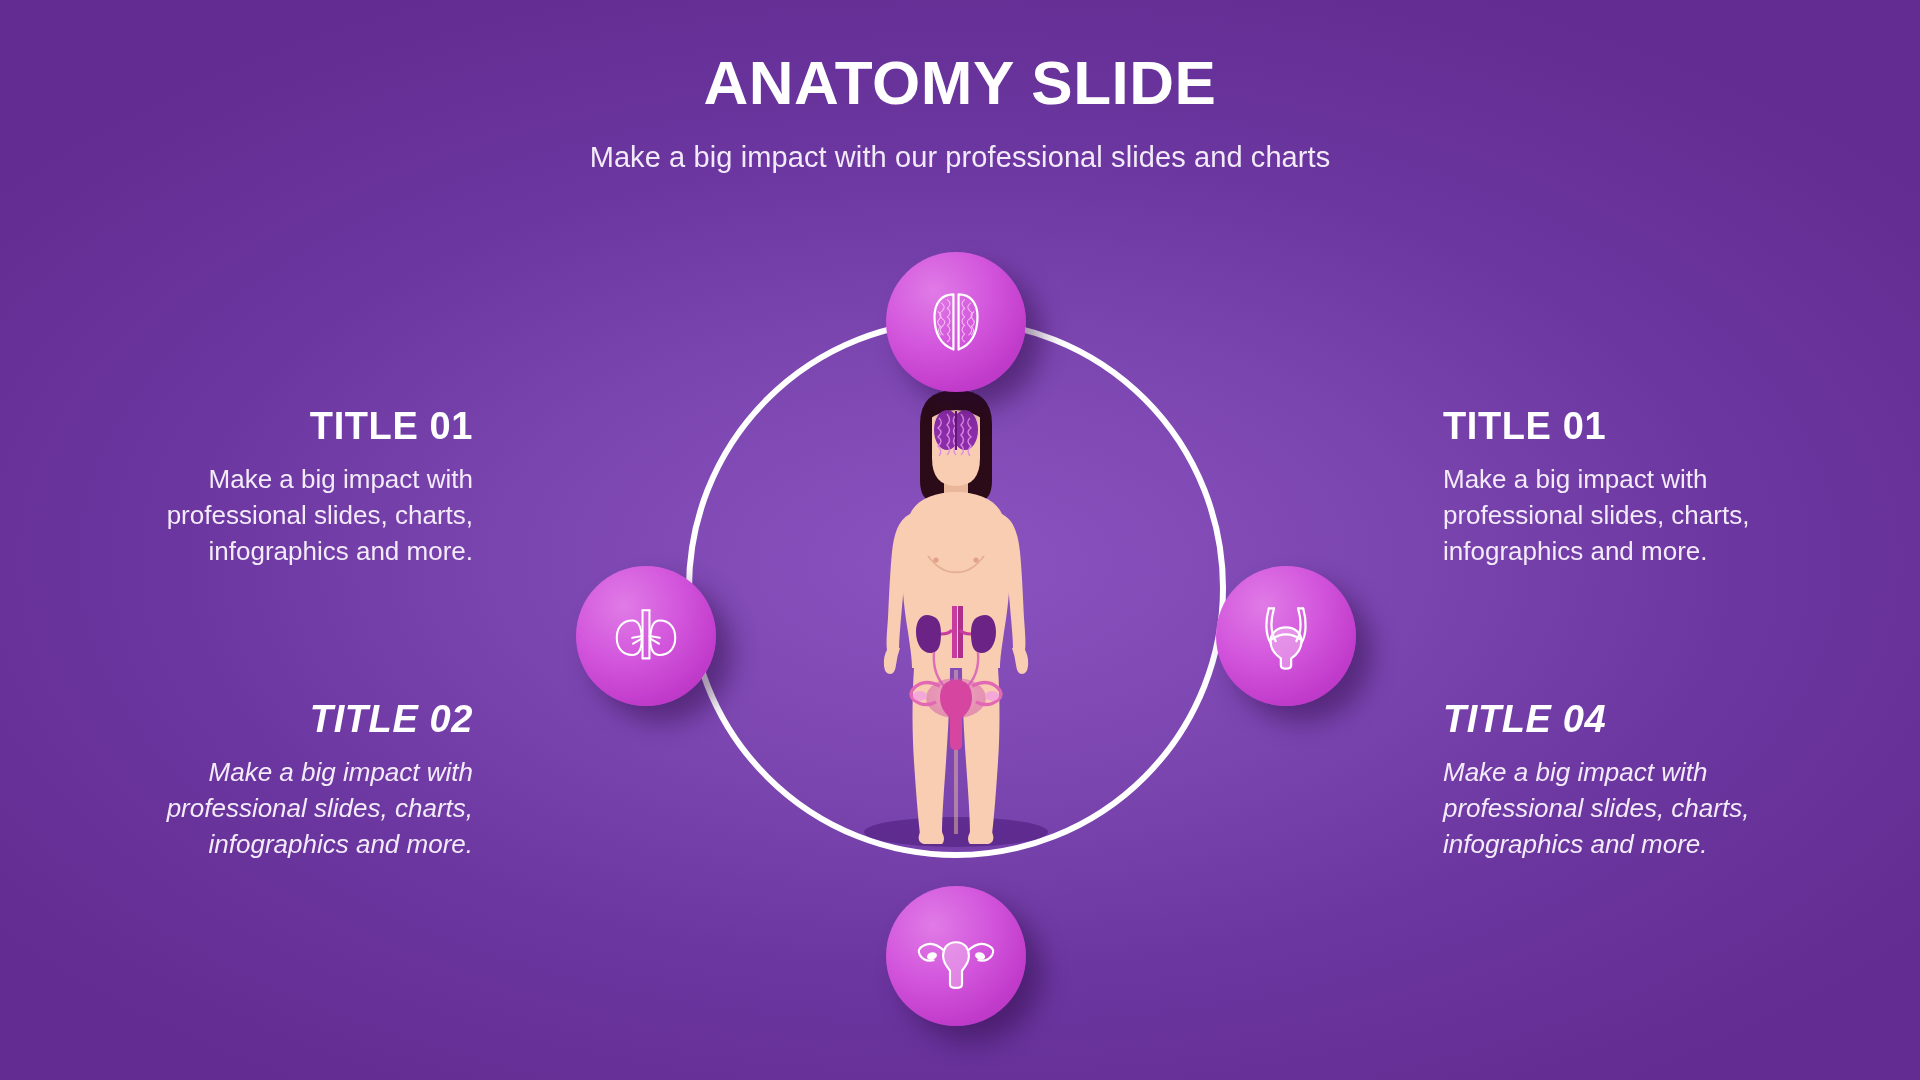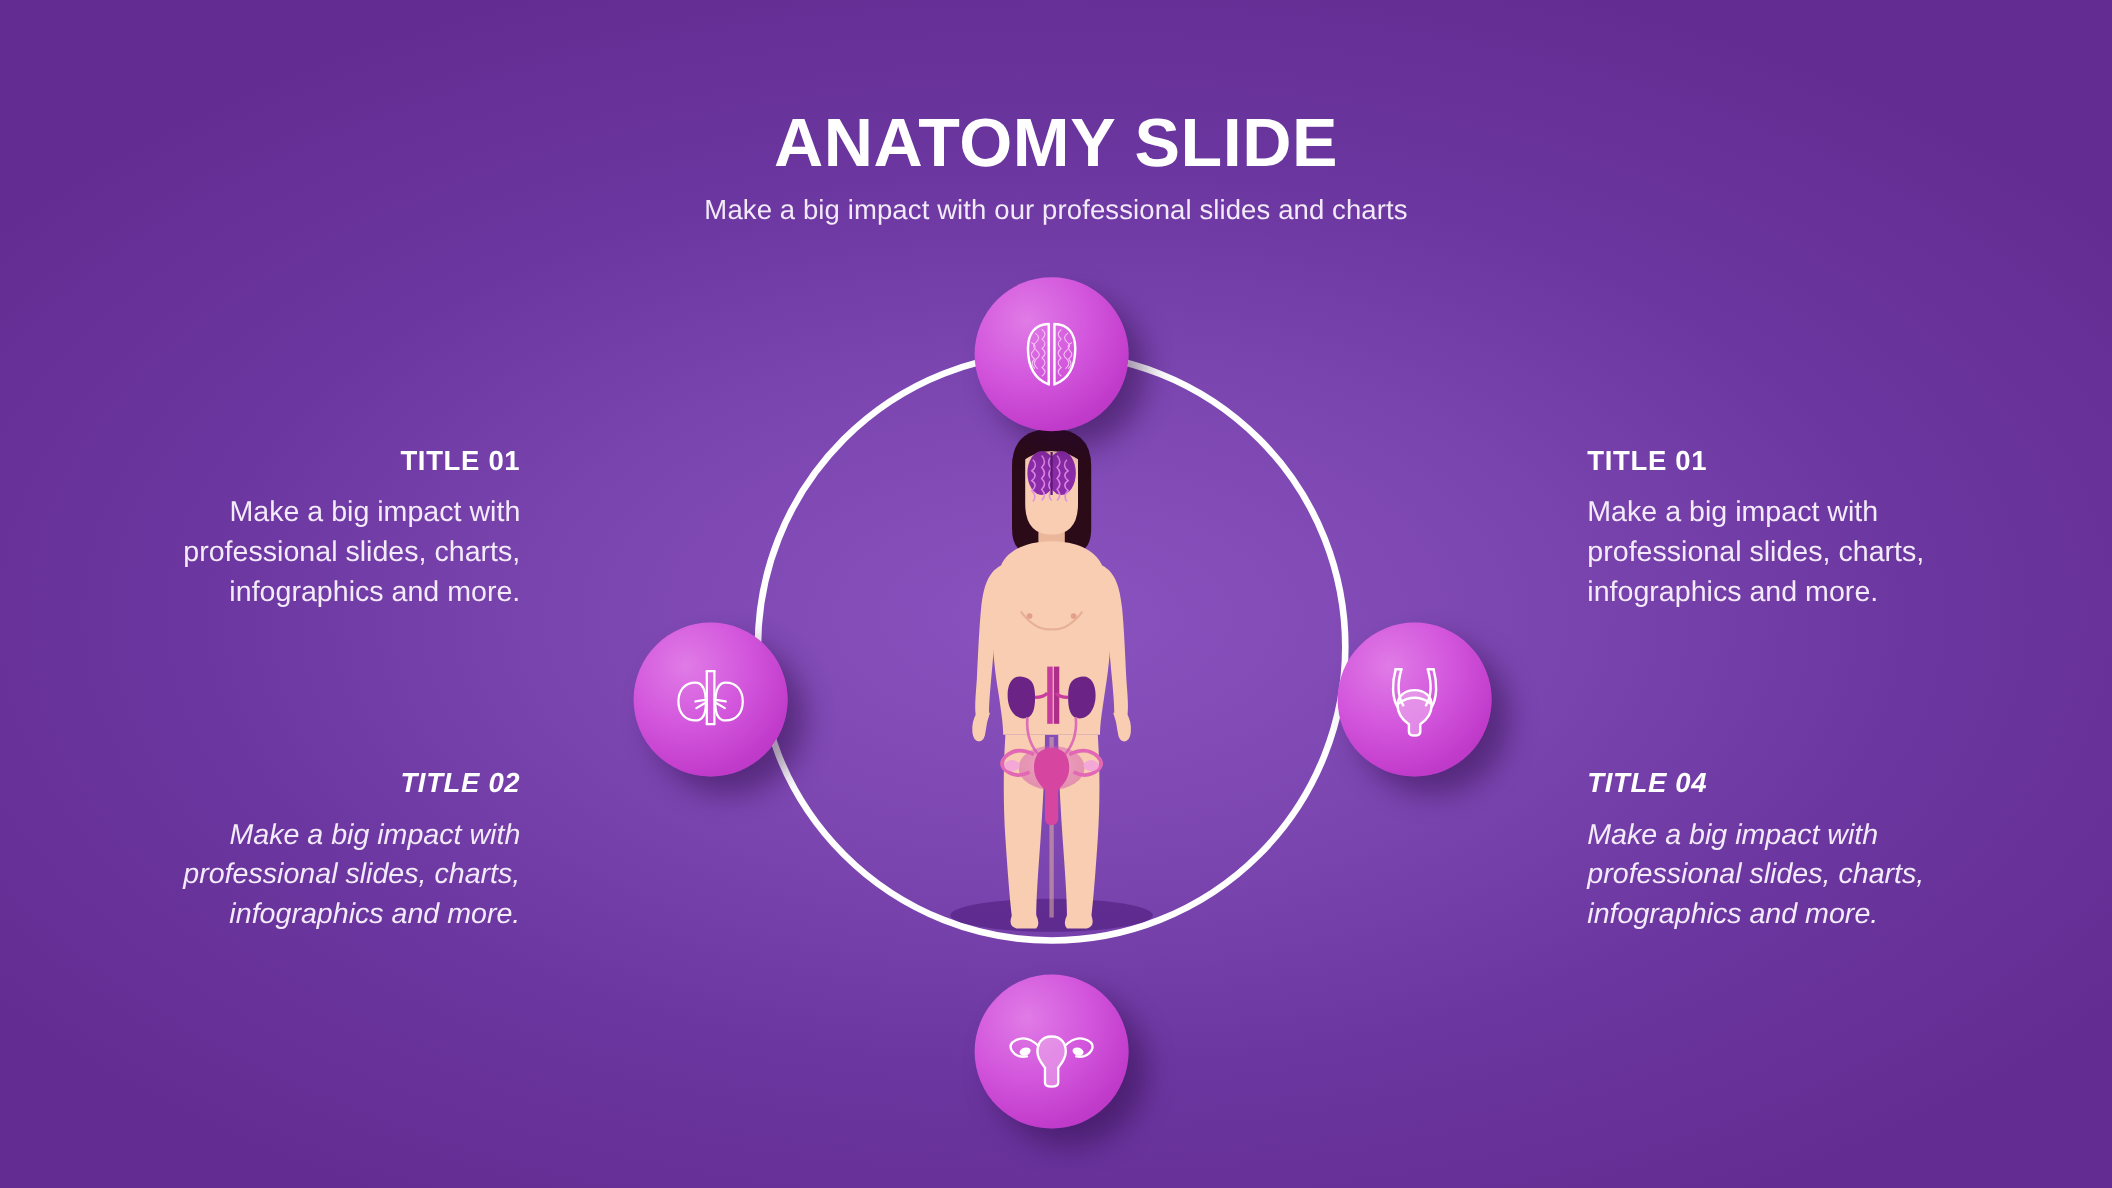--- a/index.html
+++ b/index.html
@@ -12,24 +12,24 @@
   #slide {
     position:absolute; inset:0;
     background:
       radial-gradient(ellipse 62% 58% at 50% 52%, #8A52BE 0%, #7B45B0 38%, #6C36A0 66%, #622C92 100%);
     overflow:hidden;
   }
   
   .header { position:absolute; left:0; right:0; top:50px; text-align:center; }
   .title {
     font-size:62px; font-weight:bold; color:#ffffff;
-    letter-spacing:0.5px; line-height:1.05;margin-top:48px;
+    letter-spacing:0.5px; line-height:1.05;
   }
   .subtitle {
-    margin-top:14px; font-size:25px; color:#F2EAF8; font-weight:400;
+    margin-top:26px; font-size:29px; color:#F2EAF8; font-weight:400;
     letter-spacing:0.1px;
   }
   
   .ring {
     position:absolute;
     left:686px; top:318px; width:540px; height:540px;
     border:6px solid #ffffff; border-radius:50%;
   }
   
   .figure-wrap {
@@ -43,21 +43,21 @@
     display:flex; align-items:center; justify-content:center;
   }
   .bubble svg { width:86px; height:86px; display:block; }
   .b-top    { left:886px; top:252px; }
   .b-left   { left:576px; top:566px; }
   .b-right  { left:1216px; top:566px; }
   .b-bottom { left:886px; top:886px; }
   
   .tblock { position:absolute; width:330px; }
   .tblock .tb-title {
-    font-size:25px; font-weight:bold; color:#ffffff; letter-spacing:0.6px;
+    font-size:38px; font-weight:bold; color:#ffffff; letter-spacing:0.6px;
     margin-bottom:14px;
   }
   .tblock .tb-body {
     font-size:26px; line-height:1.38; color:#F3EBF9; font-weight:400;
   }
   .left-block  { text-align:right; left:143px; }
   .right-block { text-align:left;  left:1443px; }
   .row-top    { top:405px; }
   .row-bottom { top:698px;font-style:italic; }
 </style>

